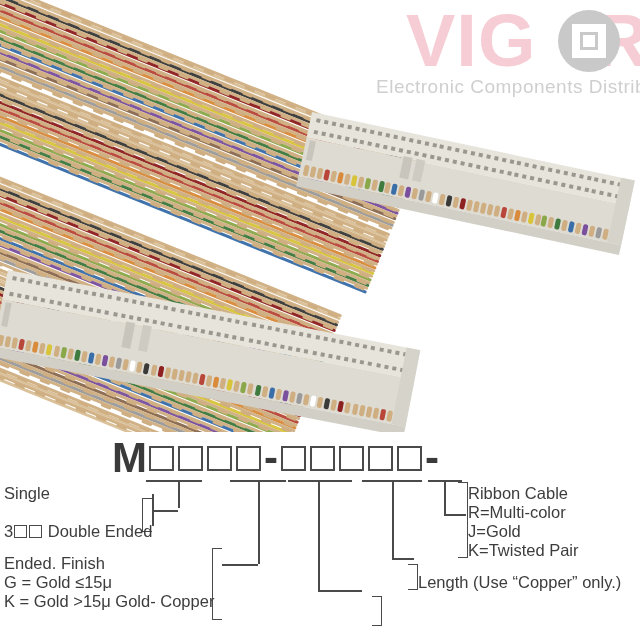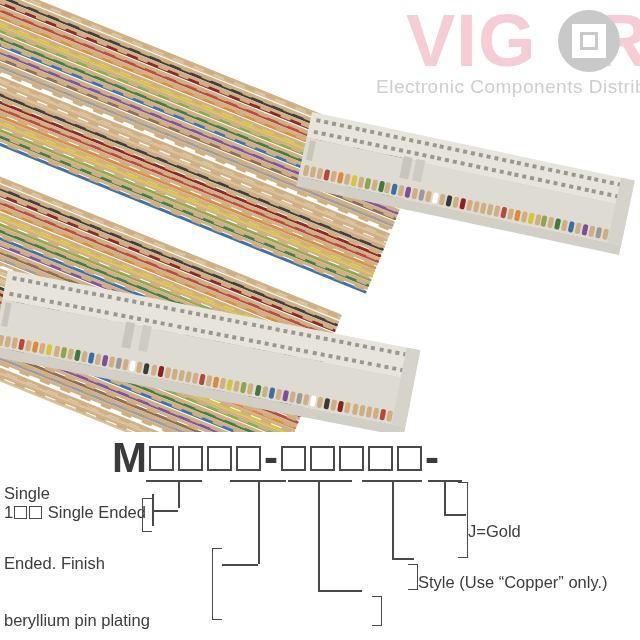--- a/index.html
+++ b/index.html
@@ -1447,24 +1447,28 @@
         <div class="ln lnv" style="left: 444px; top: 82px; height: 0px;"></div>
         <div class="ln lnh" style="left: 444px; top: 82px; width: 22px;"></div>
         <div class="bracket br-left" style="left: 142px; top: 66px; width: 10px; height: 34px;"></div>
         <div class="bracket br-left" style="left: 212px; top: 116px; width: 10px; height: 72px;"></div>
         <div class="bracket br-right" style="left: 458px; top: 50px; width: 10px; height: 76px;"></div>
         <div class="bracket br-right" style="left: 408px; top: 132px; width: 10px; height: 26px;"></div>
         <div class="bracket br-right" style="left: 372px; top: 164px; width: 10px; height: 30px;"></div>
       </div>
 
     <div class="lbl" style="left:4px;top:52px;">Single</div>
-    <div class="lbl" style="left:4px;top:71px;"><span>1</span><span class="inlinebox"></span><span class="inlinebox"></span> <span>Single Ended</span></div>
+    <div class="lbl" style="left:4px;top:90px;"><span>3</span><span class="inlinebox"></span><span class="inlinebox"></span> <span>Double Ended</span></div>
 
     <div class="lbl" style="left:4px;top:122px;">Ended. Finish</div>
-    <div class="lbl" style="left:4px;top:179px;">beryllium pin plating</div>
-
+    <div class="lbl" style="left:4px;top:141px;">G = Gold ≤15μ</div>
+    <div class="lbl" style="left:4px;top:160px;"><span class="b">K = Gold &gt;15μ</span><span> Gold- Copper</span></div>
+
+    <div class="lbl" style="left:468px;top:52px;">Ribbon Cable</div>
+    <div class="lbl" style="left:468px;top:71px;">R=Multi-color</div>
     <div class="lbl" style="left:468px;top:90px;">J=Gold</div>
-
-    <div class="lbl" style="left:418px;top:141px;"><span>Style </span><span class="bi">(Use “Copper” only.)</span></div>
+    <div class="lbl" style="left:468px;top:109px;">K=Twisted Pair</div>
+
+    <div class="lbl" style="left:418px;top:141px;"><span>Length </span><span class="bi">(Use “Copper” only.)</span></div>
 
 
   </div>
 </div>
 
 </body></html>

